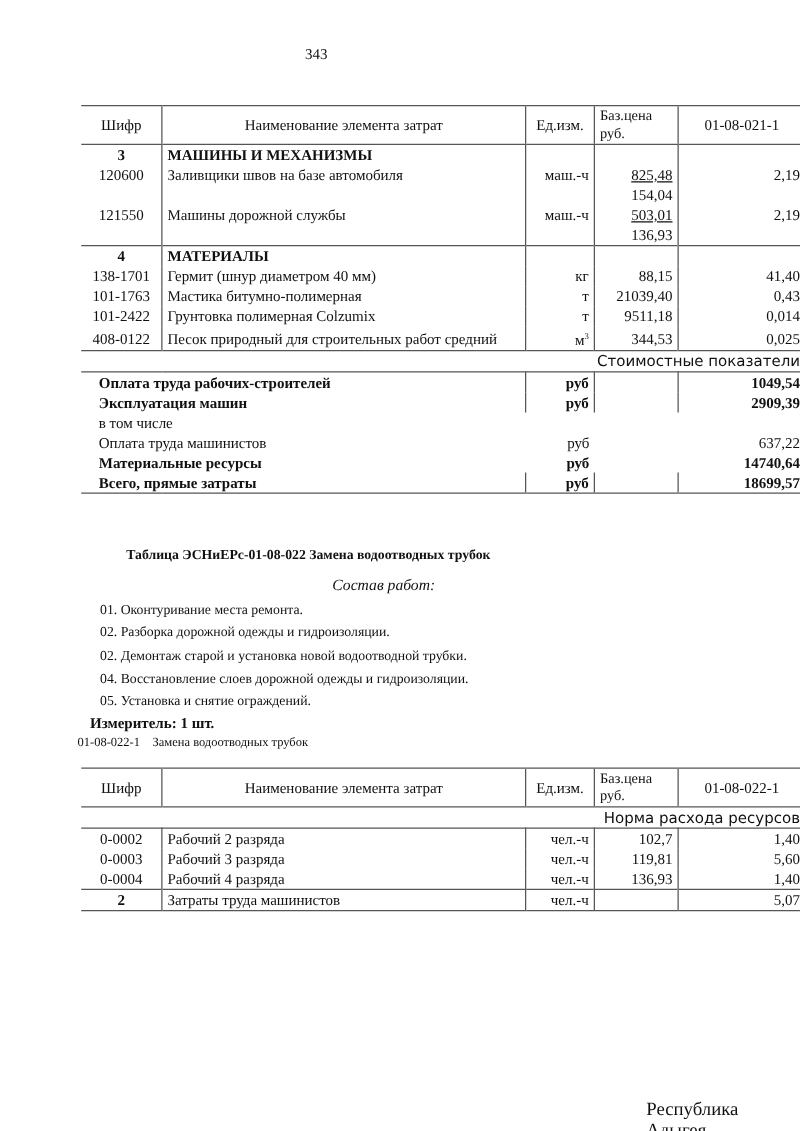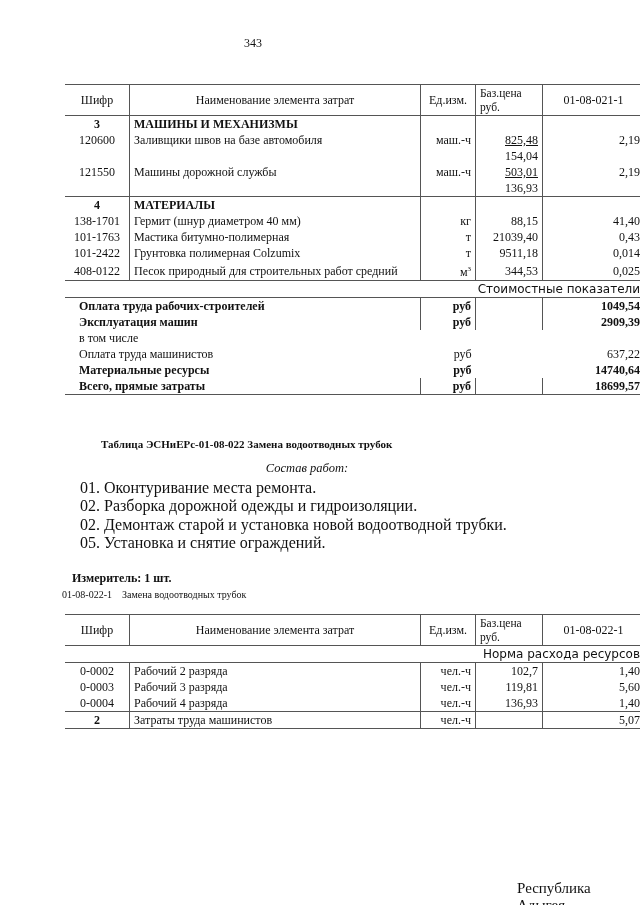--- a/index.html
+++ b/index.html
@@ -28,21 +28,21 @@
   .bold { font-weight: bold; }
   .ul { text-decoration: underline; }
   .note td { border-top: 1px solid #555; border-bottom: 1px solid #555; font-family: "DejaVu Sans", sans-serif; font-size: 8.5px; text-align: right; line-height: 14px; padding-right: 4px; }
   .cost td { line-height: 17px; }
   .cost td.lbl { padding-left: 14px; }
   .last td { border-bottom: 1px solid #555; }
 
   .caption { position: absolute; left: 65px; top: 438px; font-weight: bold; font-size: 11px; margin-left: 36px; }
   .subcap { position: absolute; left: 0; width: 594px; top: 461px; text-align: center; font-style: italic; font-size: 12.5px; padding-left: 20px; box-sizing: border-box; }
   .works { position: absolute; left: 80px; top: 479px; margin: 0; padding: 0; list-style: none; }
-  .works li { font-size: 16px; line-height: 18.3px; }
+  .works li { font-size: 11px; line-height: 18.3px; }
   .meter { position: absolute; left: 72px; top: 571px; font-weight: bold; font-size: 12px; }
   .subtitle { position: absolute; left: 62px; top: 589px; font-size: 10px; }
   .subtitle span.gap { display: inline-block; width: 10px; }
   .footer { position: absolute; left: 517px; top: 880px; font-size: 15px; }
 </style>
 </head>
 <body>
 
 <div class="page-number">343</div>
 
@@ -166,20 +166,21 @@
   </tr>
 </tbody>
   </table>
 
 <div class="caption">Таблица  ЭСНиЕРс-01-08-022  Замена водоотводных трубок</div>
 <div class="subcap">Состав работ:</div>
 <ul class="works">
   <li>01. Оконтуривание места ремонта.</li>
   <li>02. Разборка дорожной одежды и гидроизоляции.</li>
   <li>02. Демонтаж старой и установка новой водоотводной трубки.</li>
+  <li>04. Восстановление слоев дорожной одежды и гидроизоляции.</li>
   <li>05. Установка и снятие ограждений.</li>
 </ul>
 <div class="meter">Измеритель: 1 шт.</div>
 <div class="subtitle"><span>01-08-022-1</span><span class="gap"></span><span>Замена водоотводных трубок</span></div>
 
 <table class="est t2">
   <tbody>
       <tr class="head">
     <td class="c-code">Шифр</td>
     <td class="c-name bl">Наименование элемента затрат</td>

